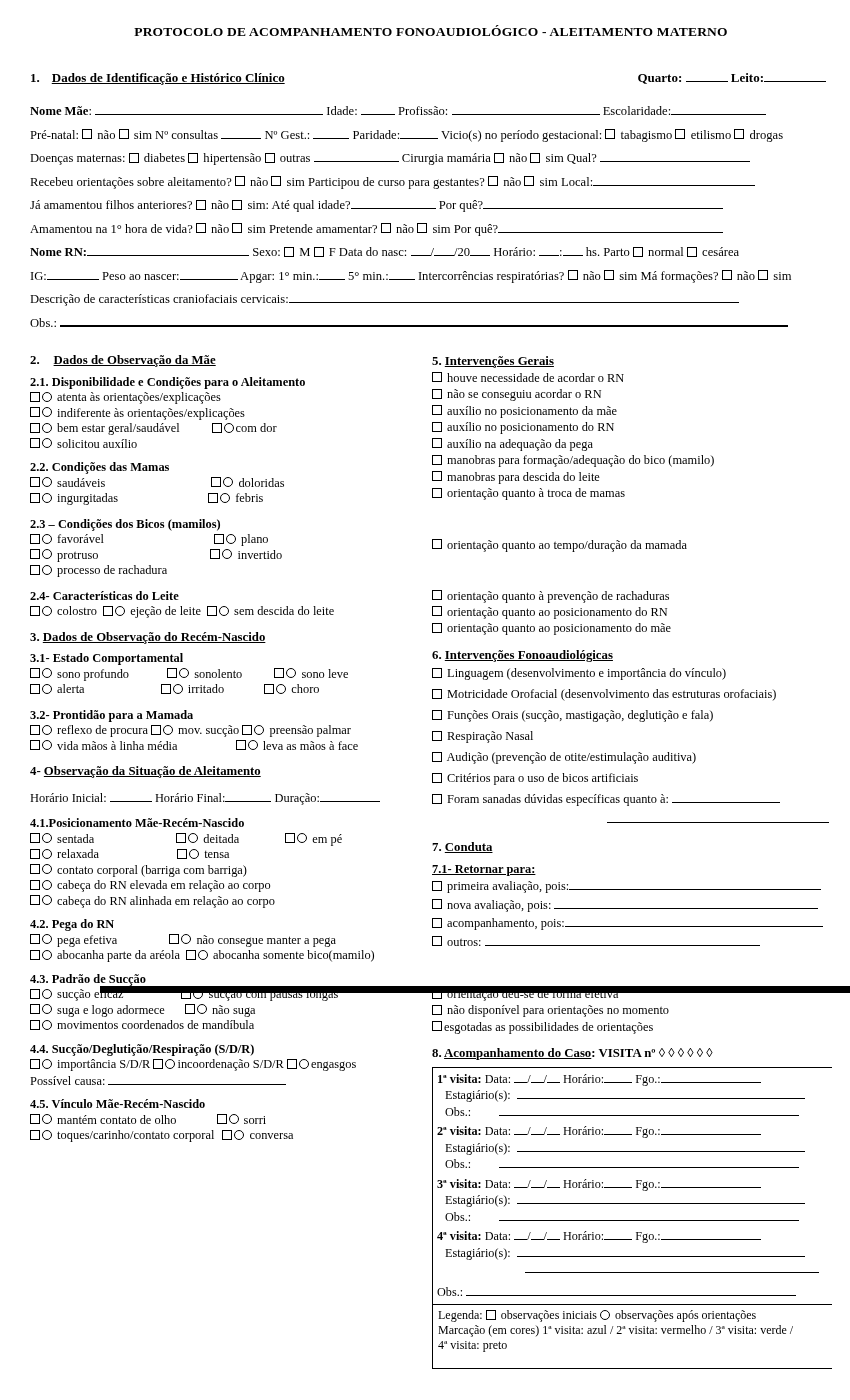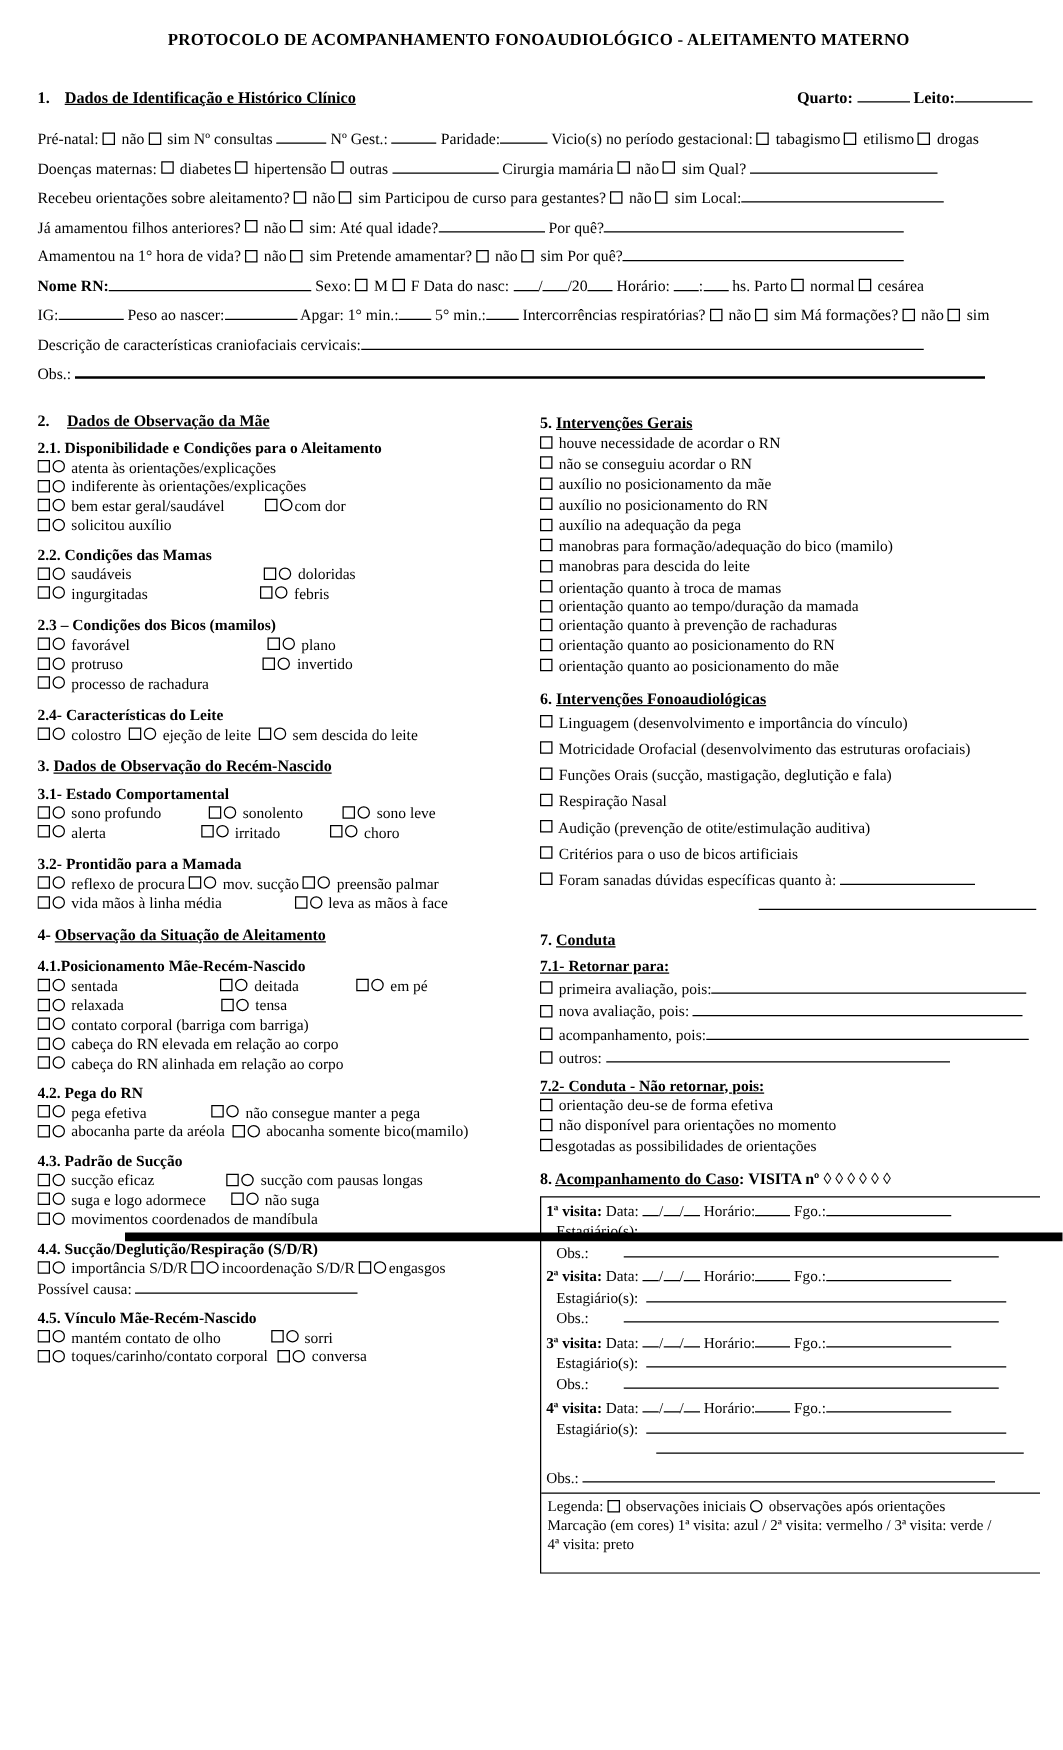--- a/index.html
+++ b/index.html
@@ -21,21 +21,21 @@
   .ul{text-decoration:underline;}
   .gap{display:inline-block;}
   .cb{display:inline-block;width:8px;height:8px;border:1.3px solid #000;vertical-align:-0.5px;margin-right:2px;background:#fff;}
   .rb{display:inline-block;width:8px;height:8px;border:1.3px solid #000;border-radius:50%;vertical-align:-0.5px;margin-right:2px;background:#fff;}
   .blank{display:inline-block;border-bottom:1px solid #000;height:11px;vertical-align:baseline;}
   .thick{border-bottom-width:2px;}
   .sec{margin-top:10px;font-size:12.8px;}
   .sub{margin-top:6px;}
   .sp8{margin-top:8px;}
   .sp10{margin-top:10px;}
-  .tight{line-height:15px !important;}
+  .tight{line-height:15px !important;margin-top:36px;}
   .g6{line-height:21px !important;}
   .g7{line-height:18.5px !important;}
   .cont{line-height:19px !important;}
   .sub7{margin-top:5px;}
   .vbox{border:1px solid #000;margin-top:5px;width:412px;box-sizing:border-box;padding:3px 4px 0 4px;}
   .vbox .line{line-height:16.5px;font-size:12.2px;}
   .ind{padding-left:8px;}
   .vtop{margin-top:3px;}
   .obsfinal{margin-top:6px;margin-bottom:3px;}
   .legend{border-top:1px solid #000;margin:4px -4px 12px -4px;padding:3px 5px 3px 5px;}
@@ -54,20 +54,21 @@
       <span class="num">1.</span><span class="b ul">Dados de Identificação e Histórico Clínico</span>
     </div>
     <div class="b">
       <span>Quarto:</span>
       <span class="blank" style="width:42px"></span>
       <span>Leito:</span><span class="blank" style="width:62px"></span>
     </div>
   </div>
 
   <div class="sec1">
+      <div class="line"><span class="b">Nome Mãe</span><span>: </span><span class="blank" style="width: 228px;"></span><span> Idade: </span><span class="blank" style="width: 34px;"></span><span> Profissão: </span><span class="blank" style="width: 148px;"></span><span> Escolaridade:</span><span class="blank" style="width: 95px;"></span></div>
       <div class="line"><span>Pré-natal: </span><span class="cb"></span><span> não </span><span class="cb"></span><span> sim Nº consultas </span><span class="blank" style="width: 40px;"></span><span> Nº Gest.: </span><span class="blank" style="width: 36px;"></span><span> Paridade:</span><span class="blank" style="width: 38px;"></span><span>  Vicio(s) no período gestacional: </span><span class="cb"></span><span> tabagismo </span><span class="cb"></span><span> etilismo </span><span class="cb"></span><span> drogas</span></div>
       <div class="line"><span>Doenças maternas:  </span><span class="cb"></span><span> diabetes </span><span class="cb"></span><span> hipertensão </span><span class="cb"></span><span> outras </span><span class="blank" style="width: 85px;"></span><span> Cirurgia mamária </span><span class="cb"></span><span> não </span><span class="cb"></span><span> sim Qual? </span><span class="blank" style="width: 150px;"></span></div>
       <div class="line"><span>Recebeu orientações sobre aleitamento? </span><span class="cb"></span><span> não </span><span class="cb"></span><span> sim  Participou de curso para gestantes? </span><span class="cb"></span><span> não </span><span class="cb"></span><span> sim Local:</span><span class="blank" style="width: 162px;"></span></div>
       <div class="line"><span>Já amamentou filhos anteriores? </span><span class="cb"></span><span> não </span><span class="cb"></span><span> sim: Até qual idade?</span><span class="blank" style="width: 85px;"></span><span>  Por quê?</span><span class="blank" style="width: 240px;"></span></div>
       <div class="line"><span>Amamentou na 1° hora de vida? </span><span class="cb"></span><span> não </span><span class="cb"></span><span> sim Pretende amamentar? </span><span class="cb"></span><span> não </span><span class="cb"></span><span> sim  Por quê?</span><span class="blank" style="width: 225px;"></span></div>
       <div class="line"><span class="b">Nome RN:</span><span class="blank" style="width: 162px;"></span><span> Sexo: </span><span class="cb"></span><span> M </span><span class="cb"></span><span> F Data do nasc: </span><span class="blank" style="width: 20px;"></span><span>/</span><span class="blank" style="width: 20px;"></span><span>/20</span><span class="blank" style="width: 20px;"></span><span>  Horário: </span><span class="blank" style="width: 20px;"></span><span>:</span><span class="blank" style="width: 20px;"></span><span>  hs. Parto  </span><span class="cb"></span><span> normal </span><span class="cb"></span><span> cesárea</span></div>
       <div class="line"><span>IG:</span><span class="blank" style="width: 52px;"></span><span> Peso ao nascer:</span><span class="blank" style="width: 58px;"></span><span> Apgar: 1° min.:</span><span class="blank" style="width: 26px;"></span><span> 5° min.:</span><span class="blank" style="width: 26px;"></span><span>  Intercorrências respiratórias? </span><span class="cb"></span><span> não </span><span class="cb"></span><span> sim Má formações? </span><span class="cb"></span><span> não </span><span class="cb"></span><span> sim</span></div>
       <div class="line"><span>Descrição de características craniofaciais cervicais:</span><span class="blank" style="width: 450px;"></span></div>
       <div class="line"><span>Obs.: </span><span class="blank thick" style="width: 728px;"></span></div>
     </div>
@@ -90,20 +91,21 @@
         <div class="line sub sp10"><span class="b">2.4- Características do Leite</span></div>
         <div class="line"><span class="cb"></span><span class="rb"></span><span> colostro</span><span class="gap" style="width: 6px;"></span><span class="cb"></span><span class="rb"></span><span> ejeção de leite</span><span class="gap" style="width: 6px;"></span><span class="cb"></span><span class="rb"></span><span> sem descida do leite</span></div>
         <div class="line sec"><span class="b">3. </span><span class="b ul">Dados de Observação do Recém-Nascido</span></div>
         <div class="line sub"><span class="b">3.1- Estado Comportamental</span></div>
         <div class="line"><span class="cb"></span><span class="rb"></span><span> sono profundo</span><span class="gap" style="width: 38px;"></span><span class="cb"></span><span class="rb"></span><span> sonolento</span><span class="gap" style="width: 32px;"></span><span class="cb"></span><span class="rb"></span><span> sono leve</span></div>
         <div class="line"><span class="cb"></span><span class="rb"></span><span> alerta</span><span class="gap" style="width: 76px;"></span><span class="cb"></span><span class="rb"></span><span> irritado</span><span class="gap" style="width: 40px;"></span><span class="cb"></span><span class="rb"></span><span> choro</span></div>
         <div class="line sub sp10"><span class="b">3.2- Prontidão para a Mamada</span></div>
         <div class="line"><span class="cb"></span><span class="rb"></span><span> reflexo de procura  </span><span class="cb"></span><span class="rb"></span><span> mov. sucção </span><span class="cb"></span><span class="rb"></span><span> preensão palmar</span></div>
         <div class="line"><span class="cb"></span><span class="rb"></span><span> vida mãos à linha média</span><span class="gap" style="width: 58px;"></span><span class="cb"></span><span class="rb"></span><span> leva as mãos à face</span></div>
         <div class="line sec"><span class="b">4- </span><span class="b ul">Observação da Situação de Aleitamento</span></div>
+        <div class="line sp10"><span>Horário Inicial: </span><span class="blank" style="width: 42px;"></span><span>  Horário Final:</span><span class="blank" style="width: 46px;"></span><span>  Duração:</span><span class="blank" style="width: 60px;"></span></div>
         <div class="line sub sp10"><span class="b">4.1.Posicionamento Mãe-Recém-Nascido</span></div>
         <div class="line"><span class="cb"></span><span class="rb"></span><span> sentada</span><span class="gap" style="width: 82px;"></span><span class="cb"></span><span class="rb"></span><span> deitada</span><span class="gap" style="width: 46px;"></span><span class="cb"></span><span class="rb"></span><span> em pé</span></div>
         <div class="line"><span class="cb"></span><span class="rb"></span><span> relaxada</span><span class="gap" style="width: 78px;"></span><span class="cb"></span><span class="rb"></span><span> tensa</span></div>
         <div class="line"><span class="cb"></span><span class="rb"></span><span> contato corporal (barriga com barriga)</span></div>
         <div class="line"><span class="cb"></span><span class="rb"></span><span> cabeça do RN elevada em relação ao corpo</span></div>
         <div class="line"><span class="cb"></span><span class="rb"></span><span> cabeça do RN alinhada em relação ao corpo</span></div>
         <div class="line sub sp8"><span class="b">4.2.  Pega do RN</span></div>
         <div class="line"><span class="cb"></span><span class="rb"></span><span> pega efetiva</span><span class="gap" style="width: 52px;"></span><span class="cb"></span><span class="rb"></span><span> não consegue manter a pega</span></div>
         <div class="line"><span class="cb"></span><span class="rb"></span><span> abocanha parte da aréola</span><span class="gap" style="width: 6px;"></span><span class="cb"></span><span class="rb"></span><span> abocanha somente bico(mamilo)</span></div>
         <div class="line sub sp8"><span class="b">4.3. Padrão de Sucção</span></div>
@@ -140,21 +142,20 @@
           <div class="line g6"><span class="cb"></span><span> Audição (prevenção de otite/estimulação auditiva)</span></div>
           <div class="line g6"><span class="cb"></span><span> Critérios para o uso de bicos artificiais</span></div>
           <div class="line g6"><span class="cb"></span><span> Foram sanadas dúvidas específicas quanto à: </span><span class="blank" style="width: 108px;"></span></div>
           <div class="line cont"><span class="gap" style="width: 175px;"></span><span class="blank" style="width: 222px;"></span></div>
           <div class="line sec"><span class="b">7.  </span><span class="b ul">Conduta</span></div>
           <div class="line sub7"><span class="b ul">7.1- Retornar para:</span></div>
           <div class="line g7"><span class="cb"></span><span> primeira avaliação, pois:</span><span class="blank" style="width: 252px;"></span></div>
           <div class="line g7"><span class="cb"></span><span> nova avaliação, pois: </span><span class="blank" style="width: 264px;"></span></div>
           <div class="line g7"><span class="cb"></span><span> acompanhamento, pois:</span><span class="blank" style="width: 258px;"></span></div>
           <div class="line g7"><span class="cb"></span><span> outros: </span><span class="blank" style="width: 275px;"></span></div>
-          <div class="line sub7 sp8"><span class="b ul">7.2- Conduta - Não retornar, pois:</span></div>
           <div class="line tight"><span class="cb"></span><span> orientação deu-se de forma efetiva</span></div>
           <div class="line"><span class="cb"></span><span> não disponível para orientações no momento</span></div>
           <div class="line"><span class="cb"></span><span>esgotadas as possibilidades de orientações</span></div>
           <div class="line sec sp10"><span class="b">8. </span><span class="b ul">Acompanhamento do Caso</span><span class="b">: VISITA nº </span><span>◊ ◊ ◊ ◊ ◊ ◊</span></div>
         </div>
       <div class="vbox">
         <div>
             <div class="line"><span class="b">1ª visita:</span><span>  Data:   </span><span class="blank" style="width: 13px;"></span><span>/</span><span class="blank" style="width: 13px;"></span><span>/</span><span class="blank" style="width: 13px;"></span><span>   Horário:</span><span class="blank" style="width: 28px;"></span><span>   Fgo.:</span><span class="blank" style="width: 100px;"></span></div>
             <div class="line ind"><span>Estagiário(s):</span><span class="gap" style="width: 6px;"></span><span class="blank" style="width: 288px;"></span></div>
             <div class="line ind"><span>Obs.:</span><span class="gap" style="width: 28px;"></span><span class="blank" style="width: 300px;"></span></div>

